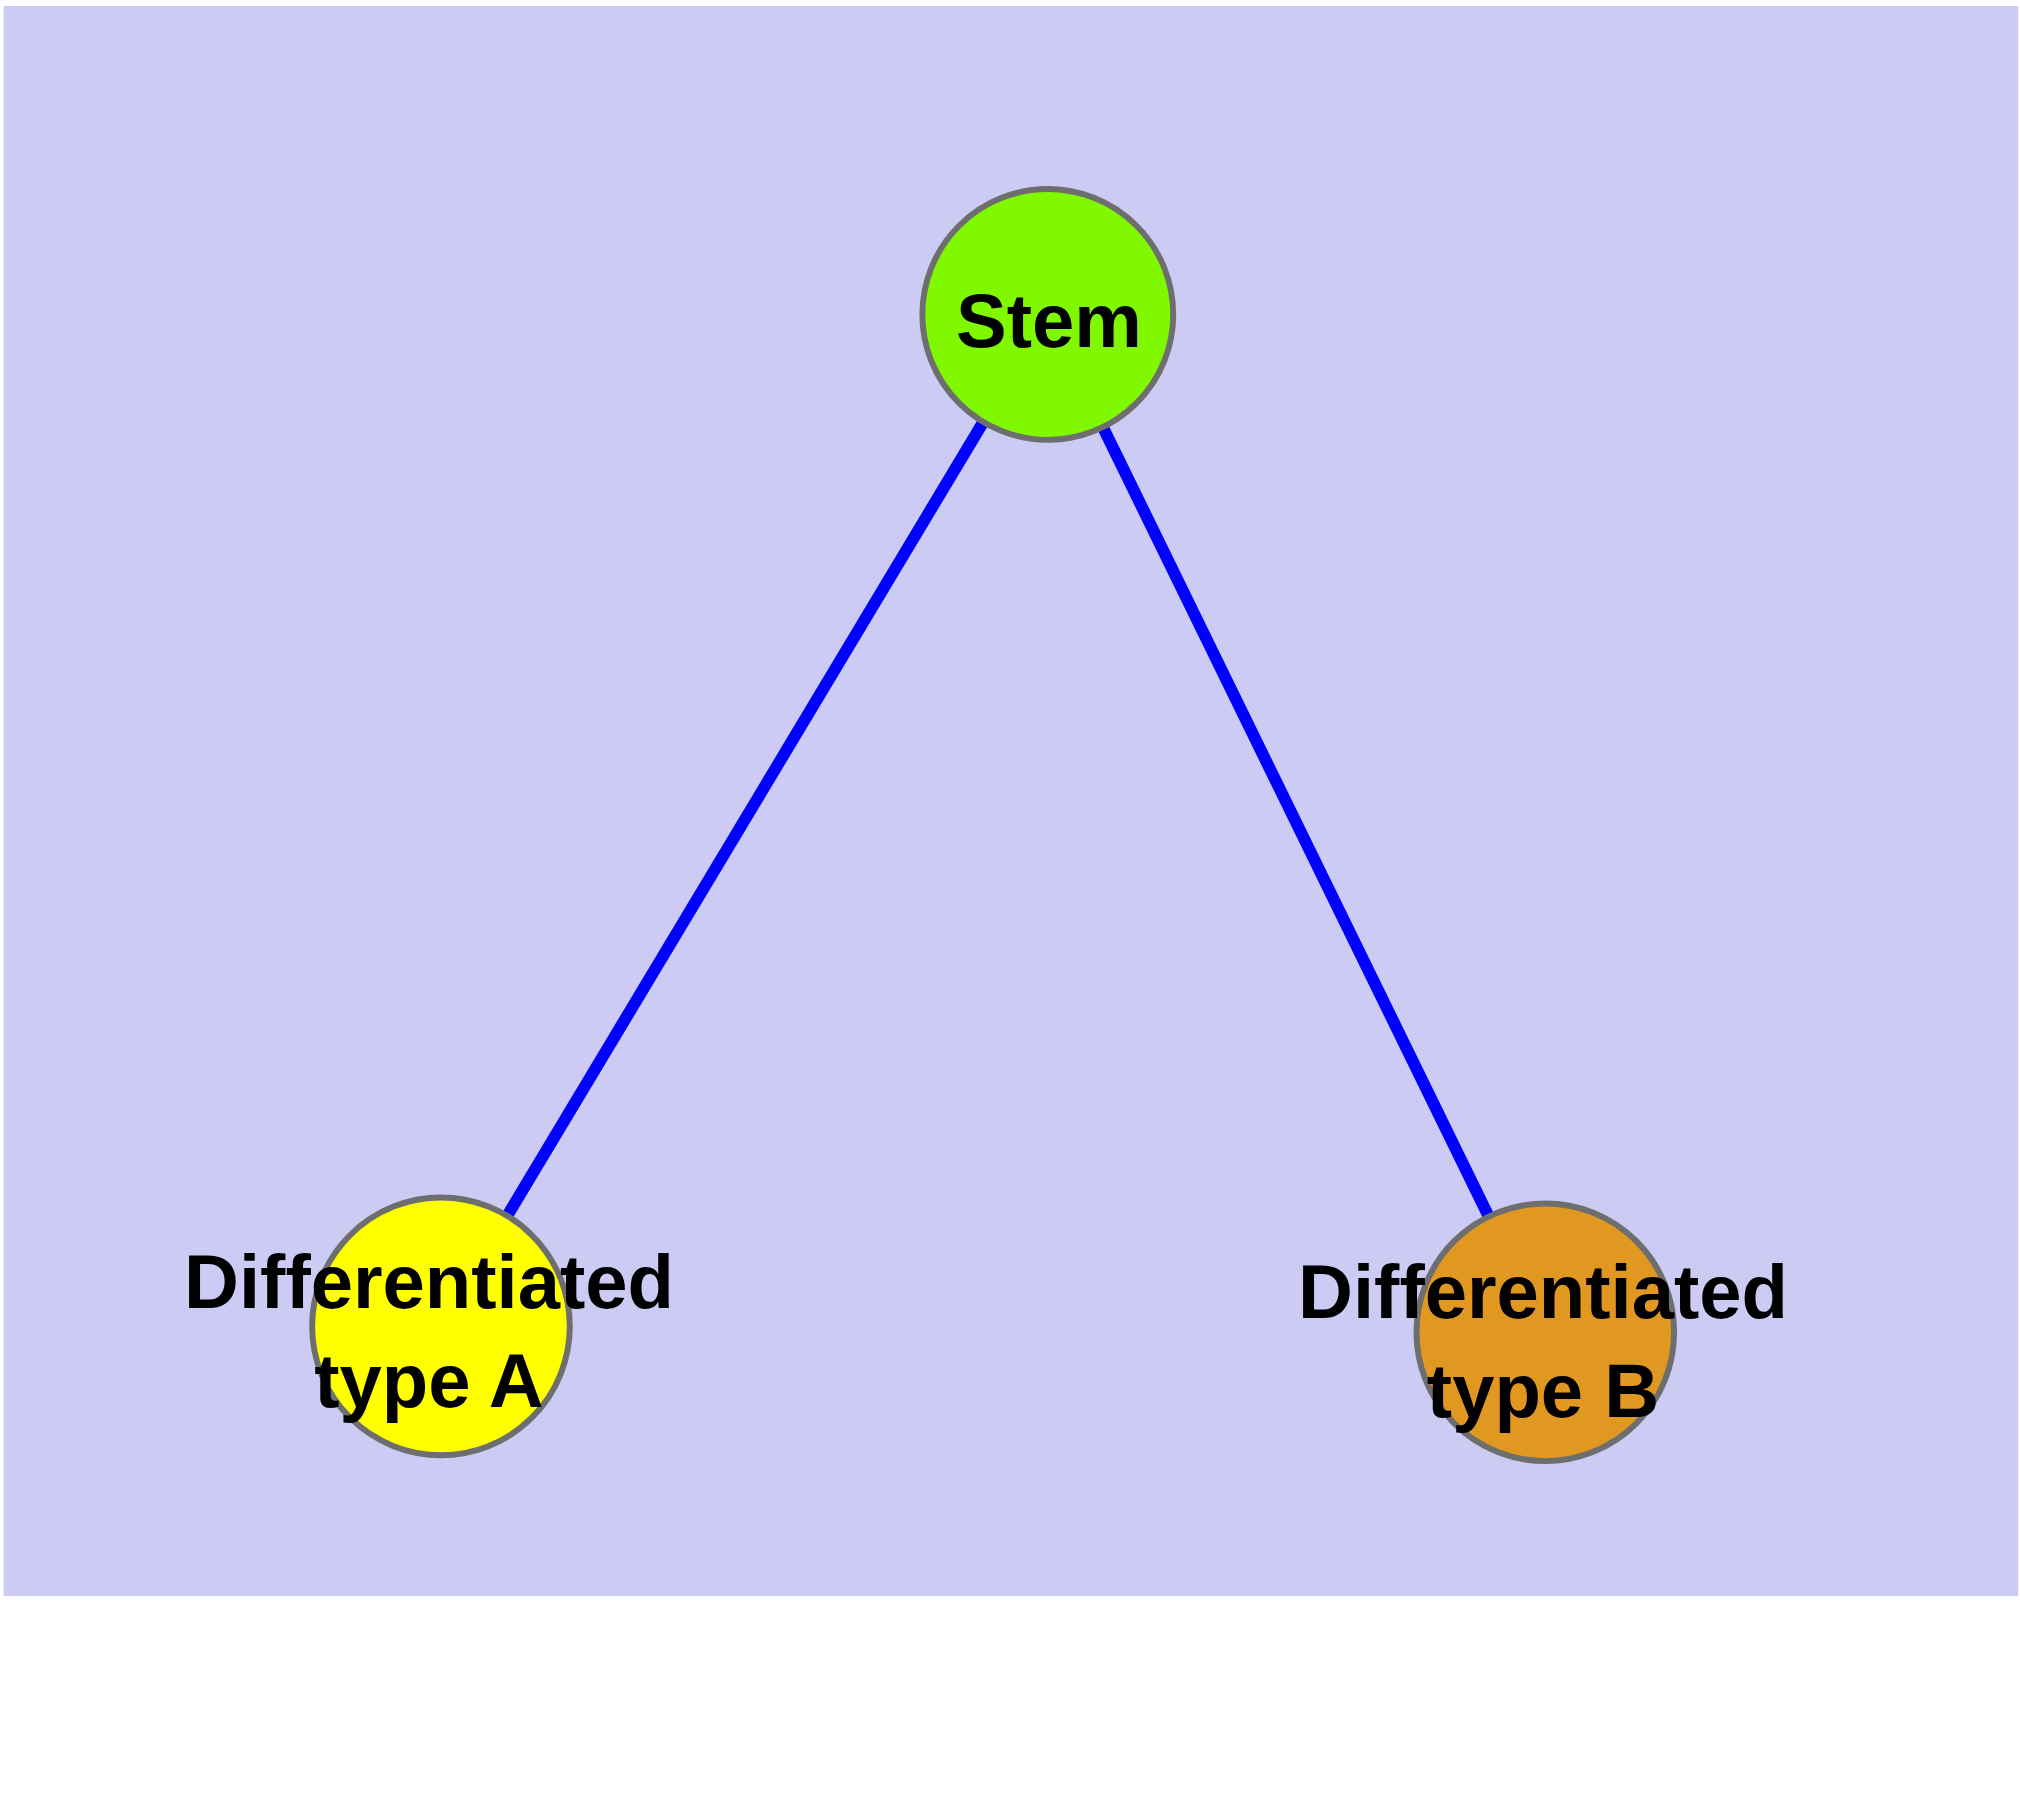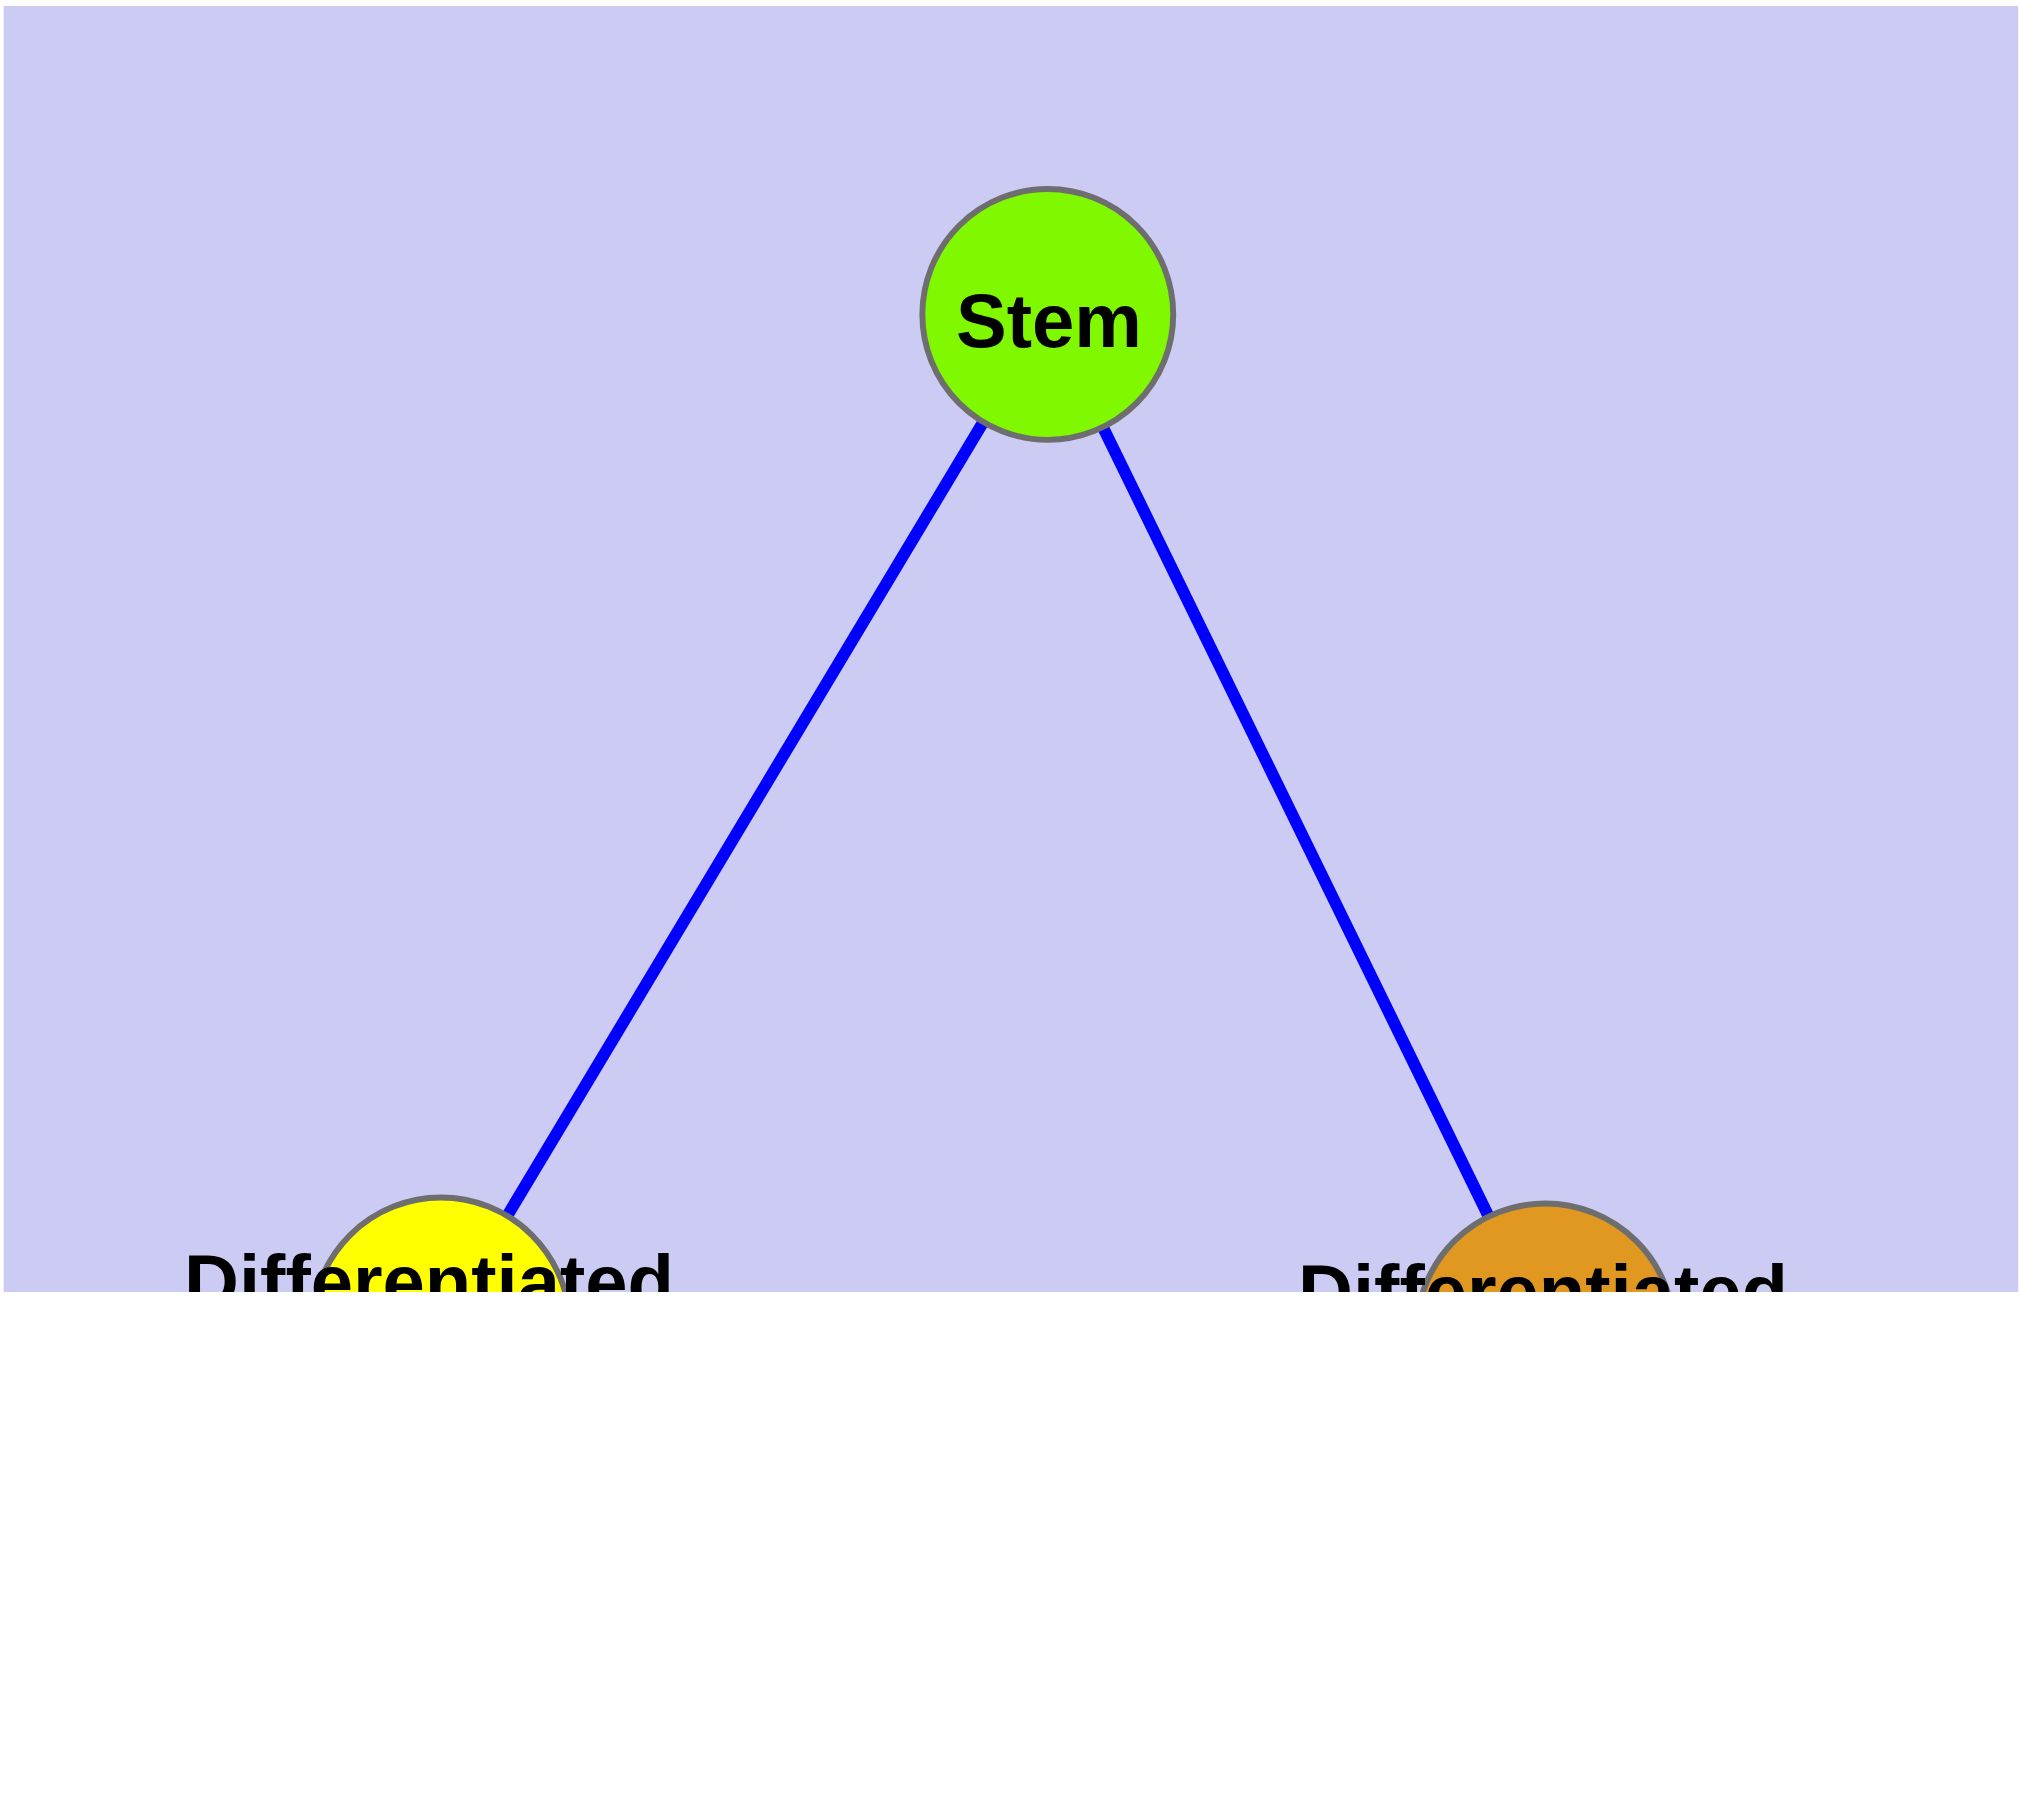--- a/index.html
+++ b/index.html
@@ -3,21 +3,21 @@
 <meta charset="utf-8">
 <style>
   html, body {
     margin: 0;
     padding: 0;
     background: #FFFFFF;
   }
   .page {
     position: relative;
     width: 2021px;
-    height: 1292px;
+    height: 1596px;
     overflow: hidden;
     background: #FFFFFF;
   }
   .diagram-svg {
     position: absolute;
     left: 0;
     top: 0;
     width: 2021px;
     height: 1812px;
     display: block;

